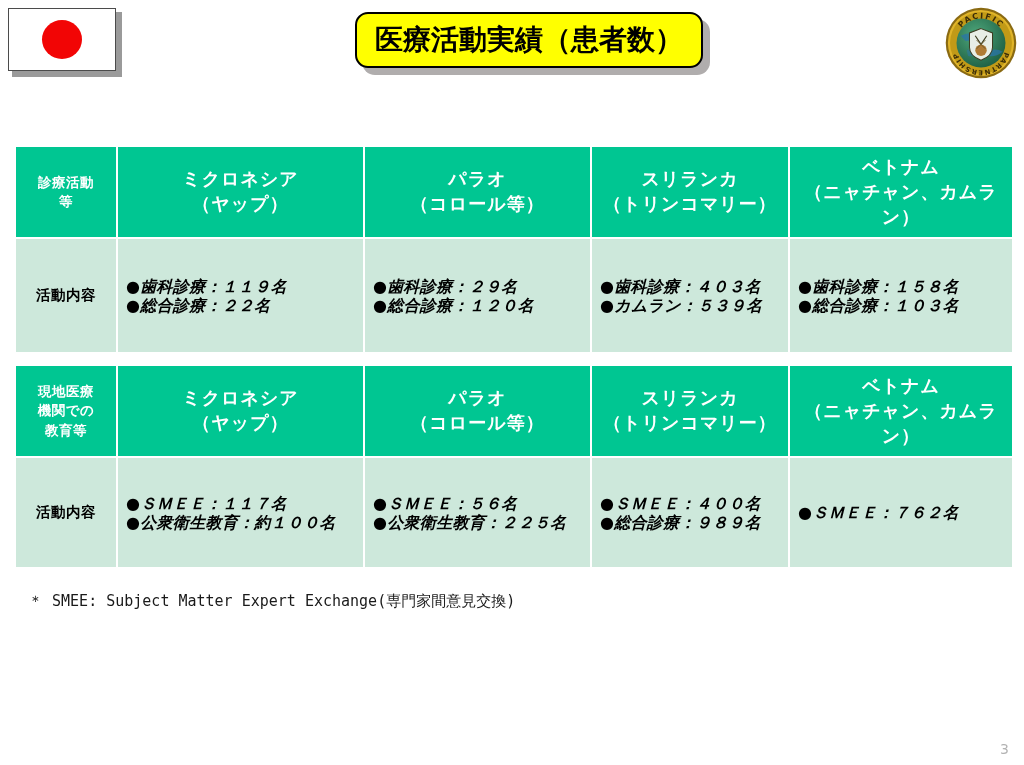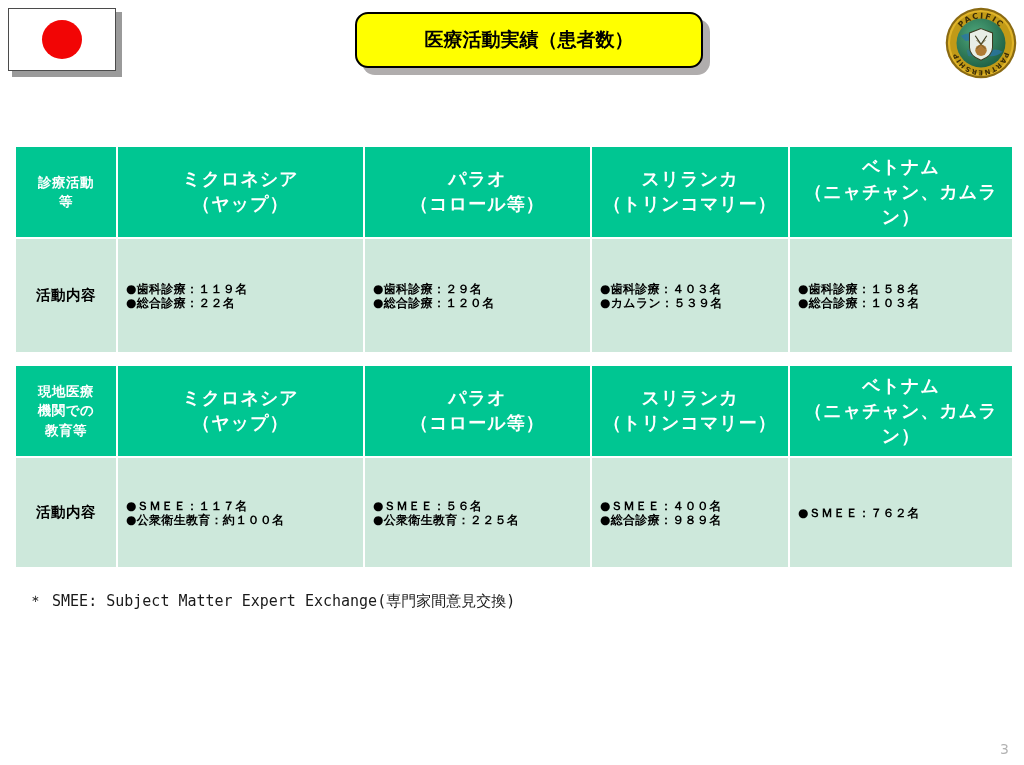--- a/index.html
+++ b/index.html
@@ -78,21 +78,21 @@
     height: 100%;
     background: #ffff00;
     border: 2px solid #000000;
     border-radius: 13px;
     box-sizing: border-box;
     display: flex;
     align-items: center;
     justify-content: center;
   }
   #title-text {
-    font-size: 19px;
+    font-size: 28px;
     font-weight: bold;
     letter-spacing: 0px;
     color: #000000;
     white-space: nowrap;
   }
 
   
   #logo {
     position: absolute;
     left: 945px;
@@ -155,25 +155,26 @@
     letter-spacing: 0.5px;
     padding-left: 2px;
   }
 
   .bullets {
     list-style: none;
     margin: 0;
     padding: 0 0 0 2px;
   }
   .bullets li {
-    font-size: 12px;
+    font-size: 16px;
     font-weight: bold;
     letter-spacing: 0.3px;
     line-height: 1.2;
     white-space: nowrap;
+    font-style: italic;
   }
   .bullets li + li { }
 
   
   #footnote {
     position: absolute;
     left: 28px;
     top: 592px;
     font-family: "DejaVu Sans Mono", "Liberation Mono", monospace;
     font-size: 15px;

